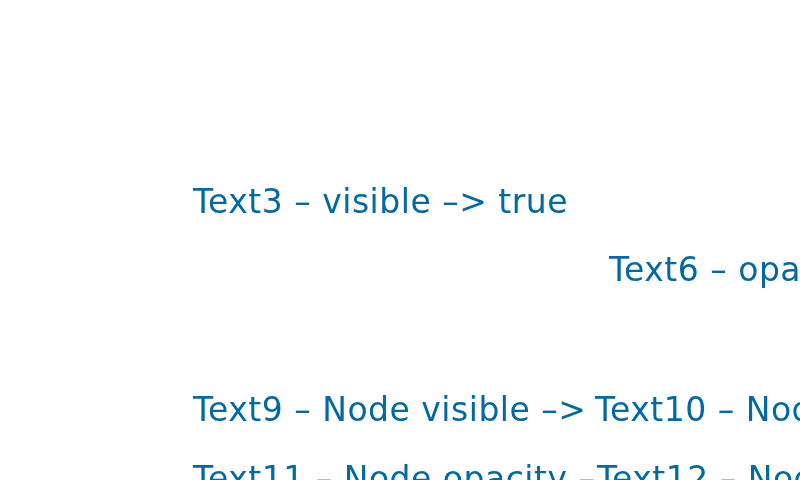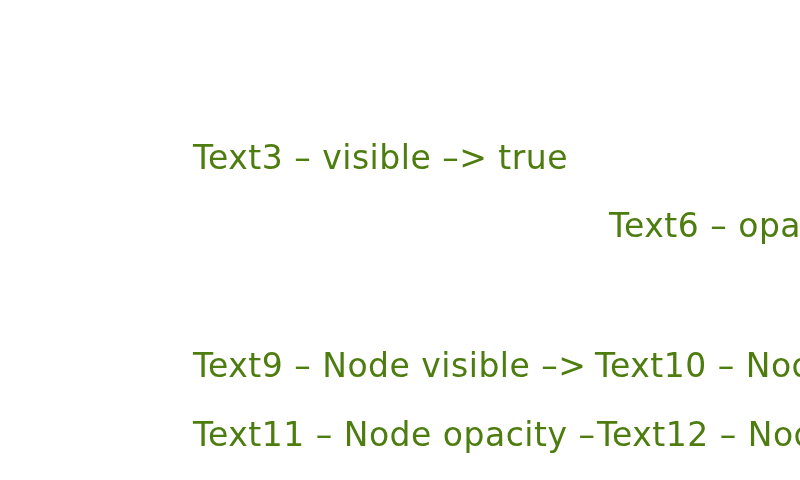--- a/index.html
+++ b/index.html
@@ -17,27 +17,28 @@
   #canvas {
     position: relative;
     width: 800px;
     height: 480px;
     background: #ffffff;
     overflow: hidden;
   }
   .text-item {
     position: absolute;
     white-space: nowrap;
-    color: #4d7c0f;
+    color: #0369a1;
     font-family: "DejaVu Sans", sans-serif;
     font-size: 33px;
     font-weight: 400;
     letter-spacing: 0.5px;
     line-height: 1;
     background: #ffffff;
+    margin-top: 44px;
   }
   
   .z1 { z-index: 1; }
   .z2 { z-index: 2; }
   .z3 { z-index: 3; }
   .z4 { z-index: 4; }
   .z5 { z-index: 5; }
   .z6 { z-index: 6; }
 </style>
 </head>

